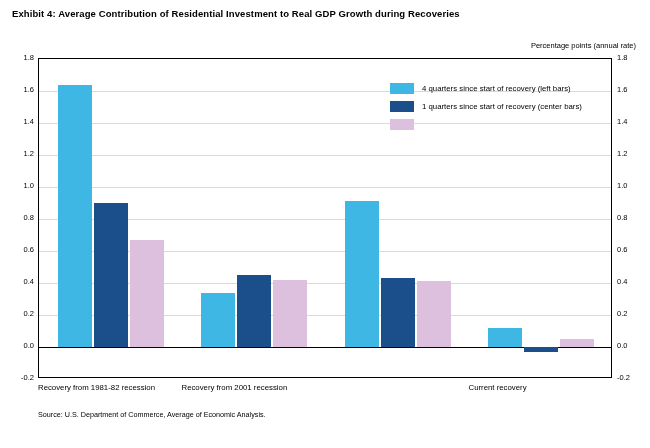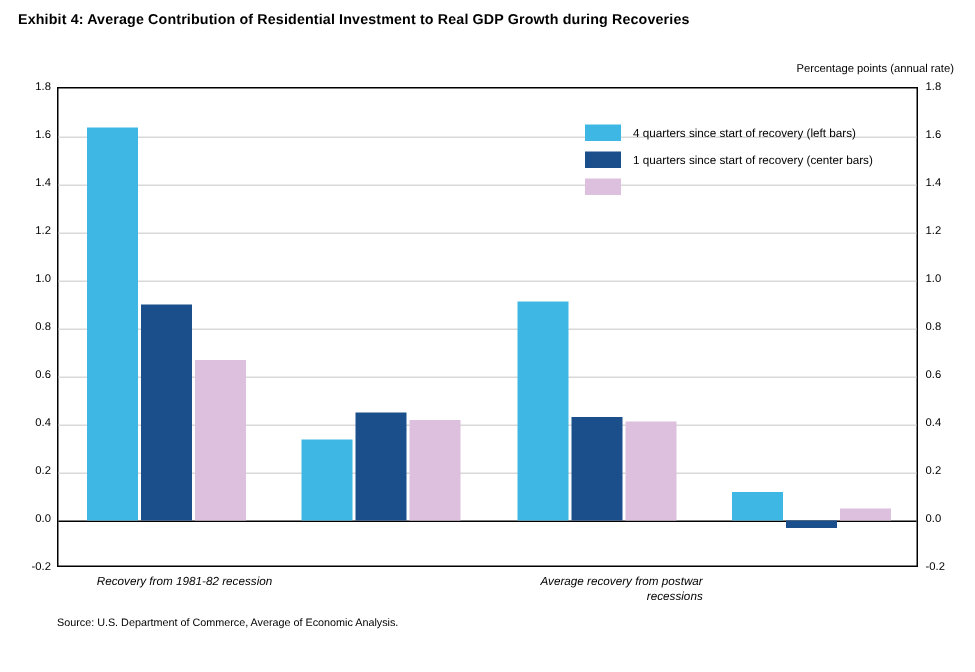--- a/index.html
+++ b/index.html
@@ -69,24 +69,23 @@
     color: #000;
     white-space: nowrap;
   }
   .bar {
     position: absolute;
     box-sizing: border-box;
   }
   .group-label {
     position: absolute;
     font-size: 7.8px;
-    text-align: right;
+    text-align: left;
     line-height: 10px;
     color: #000;
-    font-style: italic;
   }
   
   #legend {
     position: absolute;
     left: 390px;
     top: 83px;
     font-size: 7.8px;
   }
   .legend-row {
     display: flex;
@@ -173,14 +172,15 @@
     <div class="ytick" style="position: absolute; left: 617px; width: 20px; text-align: left; top: 182px;">1.0</div>
     <div class="ytick" style="position: absolute; left: 16px; width: 18px; text-align: right; top: 150px;">1.2</div>
     <div class="ytick" style="position: absolute; left: 617px; width: 20px; text-align: left; top: 150px;">1.2</div>
     <div class="ytick" style="position: absolute; left: 16px; width: 18px; text-align: right; top: 118px;">1.4</div>
     <div class="ytick" style="position: absolute; left: 617px; width: 20px; text-align: left; top: 118px;">1.4</div>
     <div class="ytick" style="position: absolute; left: 16px; width: 18px; text-align: right; top: 86px;">1.6</div>
     <div class="ytick" style="position: absolute; left: 617px; width: 20px; text-align: left; top: 86px;">1.6</div>
     <div class="ytick" style="position: absolute; left: 16px; width: 18px; text-align: right; top: 54px;">1.8</div>
     <div class="ytick" style="position: absolute; left: 617px; width: 20px; text-align: left; top: 54px;">1.8</div>
     <div class="group-label" style="left: 38px; width: 143.5px; top: 383px;">Recovery from 1981-82 recession</div>
-    <div class="group-label" style="left: 325px; width: 143.5px; top: 383px;">Average recovery from postwar recessions</div>
+    <div class="group-label" style="left: 181.5px; width: 143.5px; top: 383px;">Recovery from 2001 recession</div>
+    <div class="group-label" style="left: 468.5px; width: 143.5px; top: 383px;">Current recovery</div>
   </div>
 
 </body></html>

